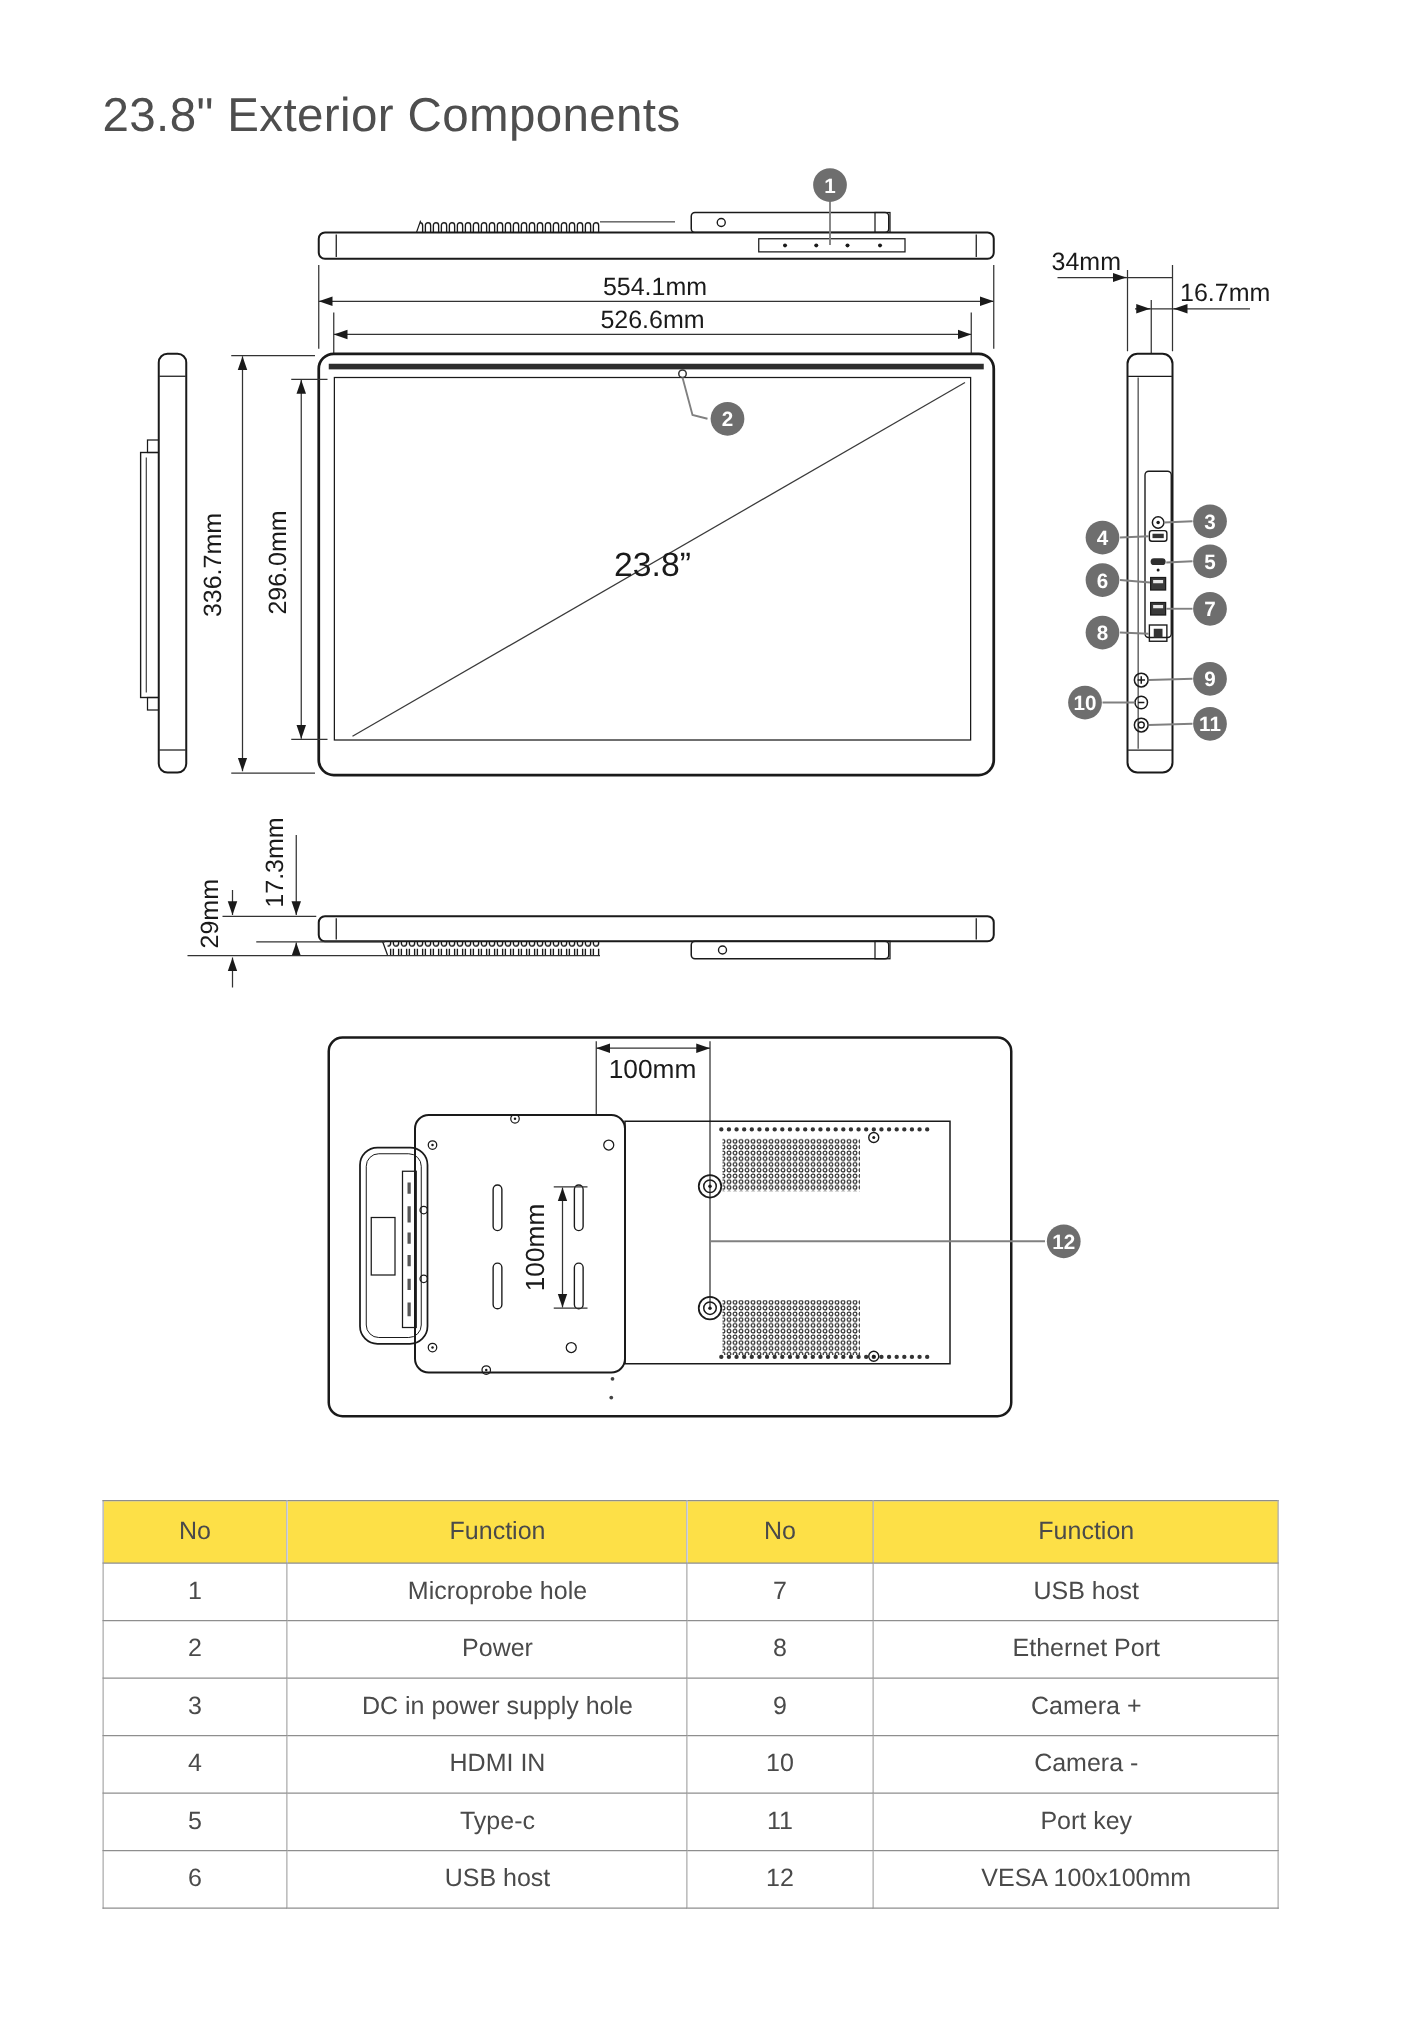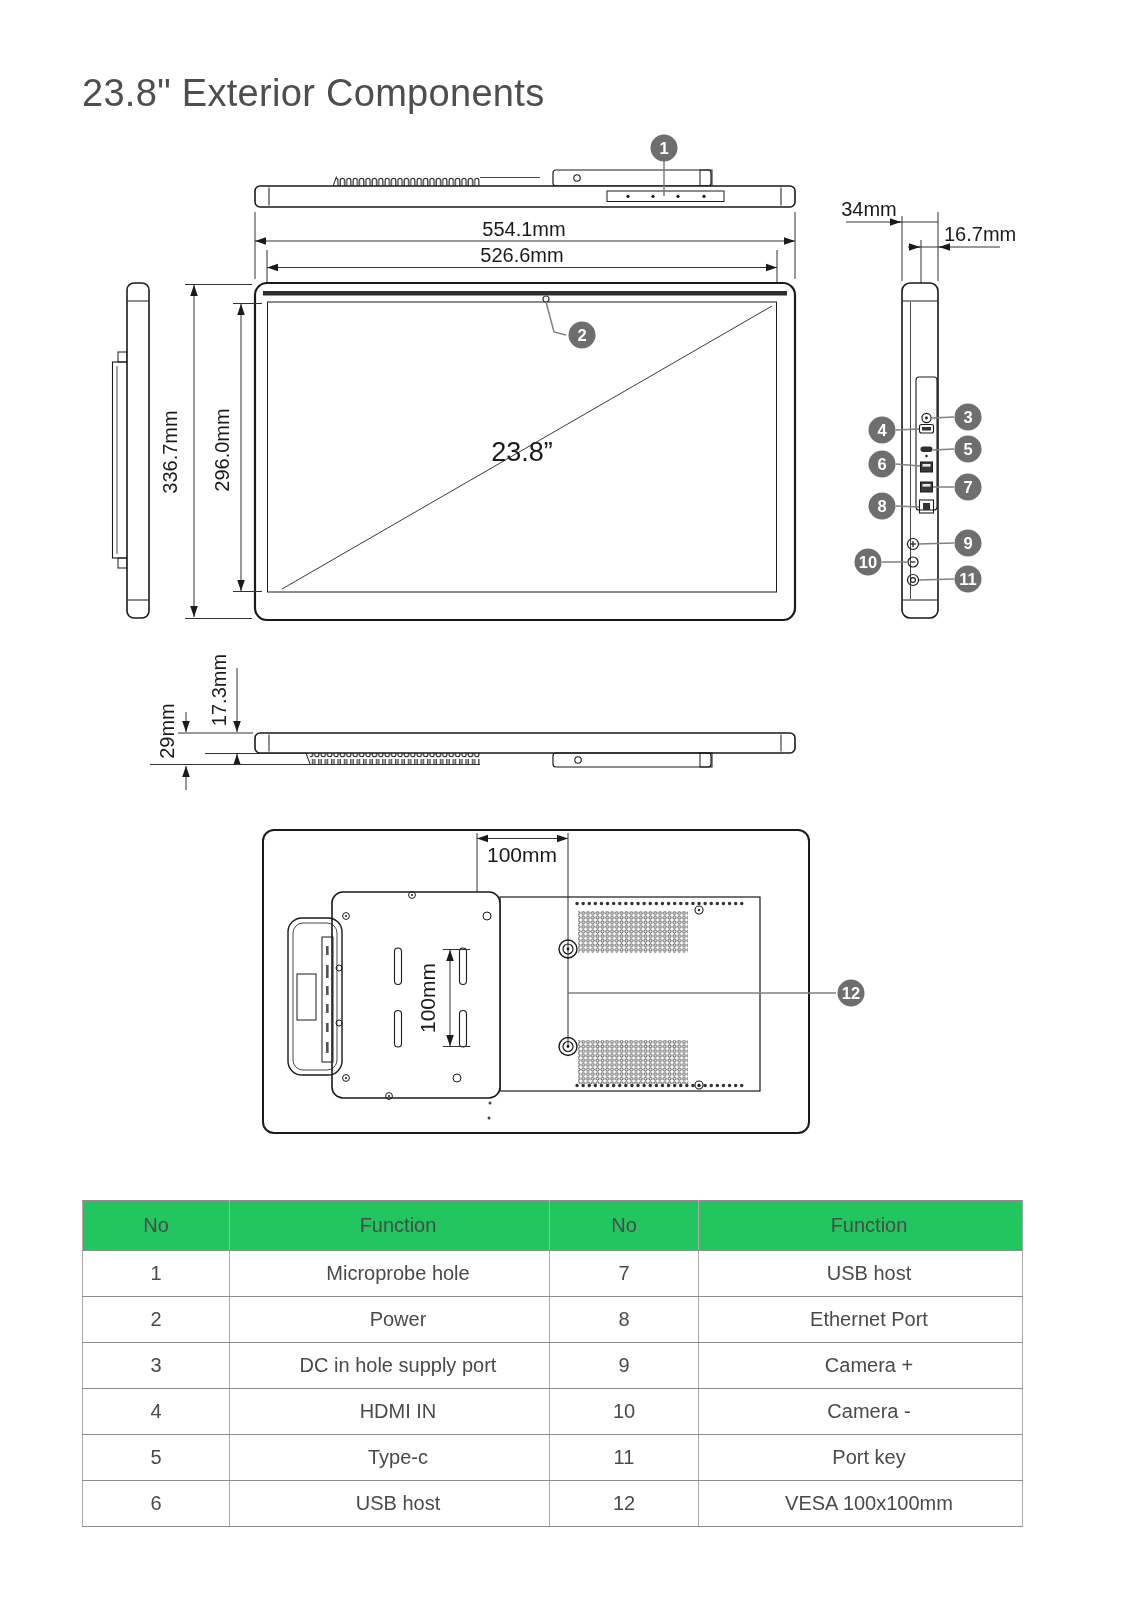--- a/index.html
+++ b/index.html
@@ -11,21 +11,21 @@
   svg .thin{stroke:#3a3a3a;stroke-width:1;fill:none}
   svg .dim{stroke:#333;stroke-width:1;fill:none}
   svg .lead{stroke:#808080;stroke-width:1.5;fill:none}
   svg text.dl{font-size:20px;fill:#1a1a1a}
   svg text.big{font-size:27px;fill:#1a1a1a}
   svg .callout circle{fill:#6e6e6e;stroke:none}
   svg .callout text{fill:#fff;font-size:16.5px;font-weight:bold;text-anchor:middle}
   .tblwrap{position:absolute;left:82px;top:1200px;width:940px}
   table{border-collapse:collapse;width:100%;table-layout:fixed;font-size:20px;color:#4a4a4a}
   th,td{border-top:1.5px solid #8e8e8e;border-bottom:1.5px solid #8e8e8e;border-left:1px solid #ababab;border-right:1px solid #ababab;height:43px;font-weight:normal;overflow:hidden;white-space:nowrap}
-  th{background:#22c55e;height:47px}
+  th{background:#fde047;height:47px}
   .no{text-align:center}
   .fn{text-align:center;padding-left:18px}
 </style>
 </head>
 <body>
 
 <div class="title">23.8" Exterior Components</div>
 
 <svg class="diagram" width="1136" height="1190" viewBox="0 0 1136 1190">
   <defs>
@@ -324,21 +324,21 @@
         <td class="fn">USB host</td>
       </tr>
       <tr>
         <td class="no">2</td>
         <td class="fn">Power</td>
         <td class="no">8</td>
         <td class="fn">Ethernet Port</td>
       </tr>
       <tr>
         <td class="no">3</td>
-        <td class="fn">DC in hole supply port</td>
+        <td class="fn">DC in power supply hole</td>
         <td class="no">9</td>
         <td class="fn">Camera +</td>
       </tr>
       <tr>
         <td class="no">4</td>
         <td class="fn">HDMI IN</td>
         <td class="no">10</td>
         <td class="fn">Camera -</td>
       </tr>
       <tr>

